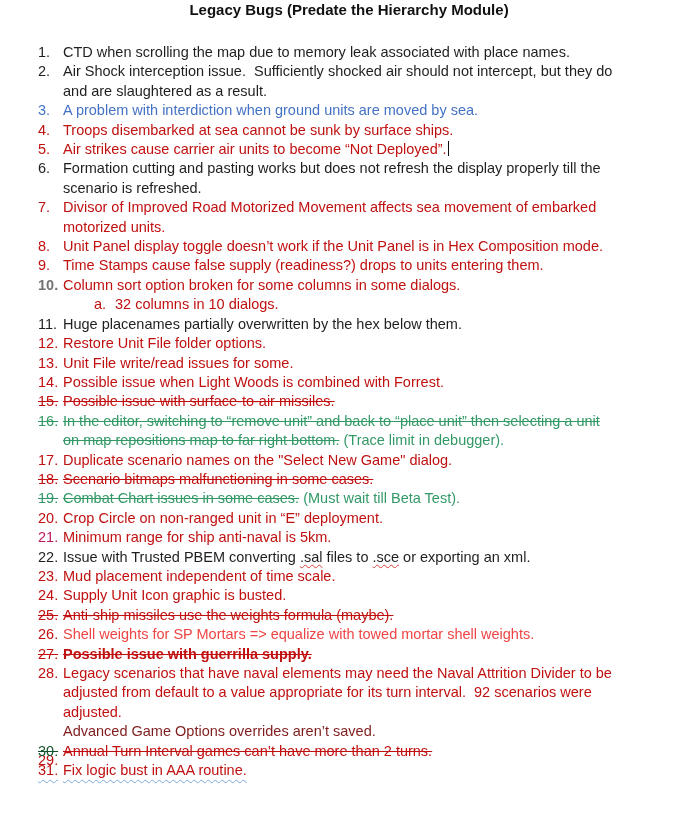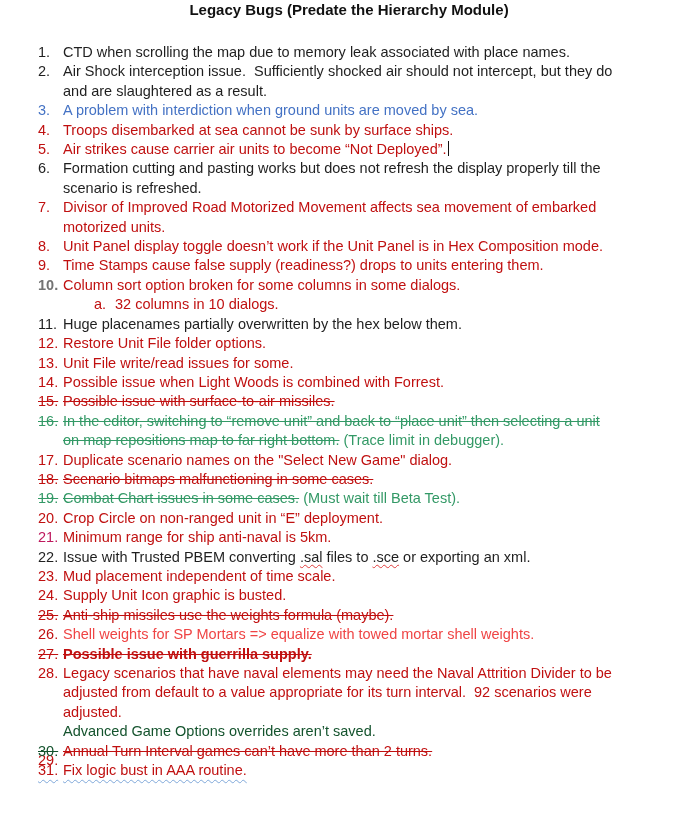--- a/index.html
+++ b/index.html
@@ -83,17 +83,17 @@
       <div class="li"><span class="num" style="color: #be185d; text-align: right;">21.</span><span class="txt"><span style="color: rgb(192, 16, 16);">Minimum range for ship anti-naval is 5km.</span></span></div>
       <div class="li"><span class="num" style="color: rgb(31, 31, 31);">22.</span><span class="txt"><span style="color: rgb(31, 31, 31);">Issue with Trusted PBEM converting </span><span class="sq-red" style="color: rgb(31, 31, 31);">.sal</span><span style="color: rgb(31, 31, 31);"> files to </span><span class="sq-red" style="color: rgb(31, 31, 31);">.sce</span><span style="color: rgb(31, 31, 31);"> or exporting an xml.</span></span></div>
       <div class="li"><span class="num" style="color: rgb(192, 16, 16);">23.</span><span class="txt"><span style="color: rgb(192, 16, 16);">Mud placement independent of time scale.</span></span></div>
       <div class="li"><span class="num" style="color: rgb(192, 16, 16);">24.</span><span class="txt"><span style="color: rgb(192, 16, 16);">Supply Unit Icon graphic is busted.</span></span></div>
       <div class="li"><span class="num strike" style="color: rgb(192, 16, 16);">25.</span><span class="txt"><span class="strike" style="color: rgb(192, 16, 16);">Anti-ship missiles use the weights formula (maybe).</span></span></div>
       <div class="li"><span class="num" style="color: rgb(192, 16, 16);">26.</span><span class="txt"><span style="color: #ef4444;">Shell weights for SP Mortars =&gt; equalize with towed mortar shell weights.</span></span></div>
       <div class="li"><span class="num strike" style="color: rgb(192, 16, 16);">27.</span><span class="txt"><span class="strike" style="color: rgb(192, 16, 16); font-weight: bold;">Possible issue with guerrilla supply.</span></span></div>
       <div class="li"><span class="num" style="color: rgb(192, 16, 16);">28.</span><span class="txt"><span style="color: rgb(192, 16, 16);">Legacy scenarios that have naval elements may need the Naval Attrition Divider to be
 adjusted from default to a value appropriate for its turn interval.  92 scenarios were
 adjusted.</span></span></div>
-      <div class="li"><span class="num" style="color: rgb(192, 16, 16); margin-top: 29px;">29.</span><span class="txt"><span style="color: #14532d; margin-top: 35px;">Advanced Game Options overrides aren’t saved.</span></span></div>
+      <div class="li"><span class="num" style="color: rgb(192, 16, 16); margin-top: 29px;">29.</span><span class="txt"><span style="color: #7f1d1d; margin-top: 35px;">Advanced Game Options overrides aren’t saved.</span></span></div>
       <div class="li"><span class="num strike" style="color: #14532d;">30.</span><span class="txt"><span class="strike" style="color: rgb(192, 16, 16);">Annual Turn Interval games can’t have more than 2 turns.</span></span></div>
       <div class="li bluewave"><span class="num" style="color: rgb(192, 16, 16);">31.</span><span class="txt"><span style="color: rgb(192, 16, 16);">Fix logic bust in AAA routine.</span></span></div>
     </div>
 </div>
 
 </body></html>

